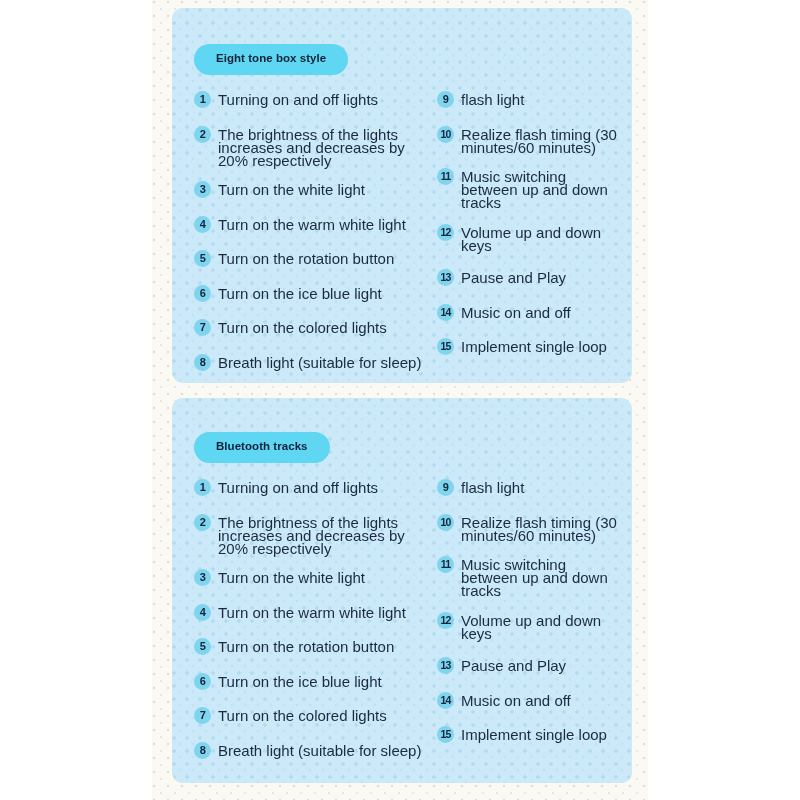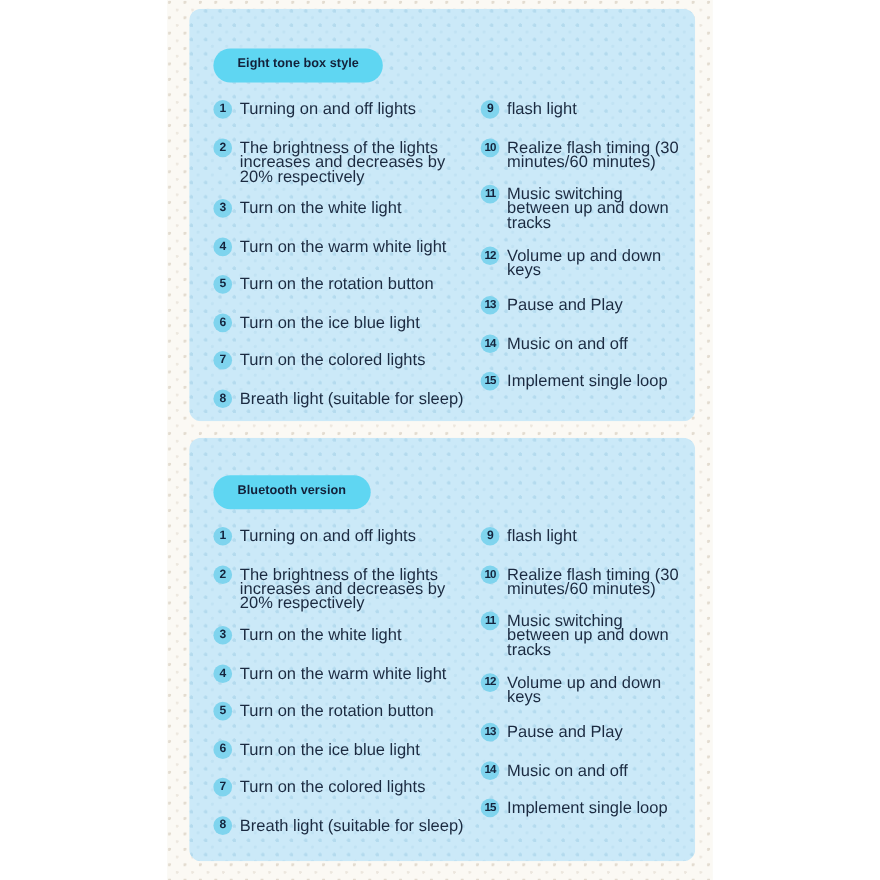--- a/index.html
+++ b/index.html
@@ -191,21 +191,21 @@
       </div>
       <div class="item">
         <span class="num wide">15</span>
         <span class="txt">Implement single loop</span>
       </div>
     </div>
   </div>
 
   <div class="panel" id="panel-1">
     <div class="pill-wrap">
-      <span class="pill">Bluetooth version</span>
+      <span class="pill">Bluetooth tracks</span>
     </div>
 
     <div class="col col-left">
       <div class="item">
         <span class="num">1</span>
         <span class="txt">Turning on and off lights</span>
       </div>
       <div class="item two-line">
         <span class="num">2</span>
         <span class="txt">The brightness of the lights increases and decreases by 20% respectively</span>

